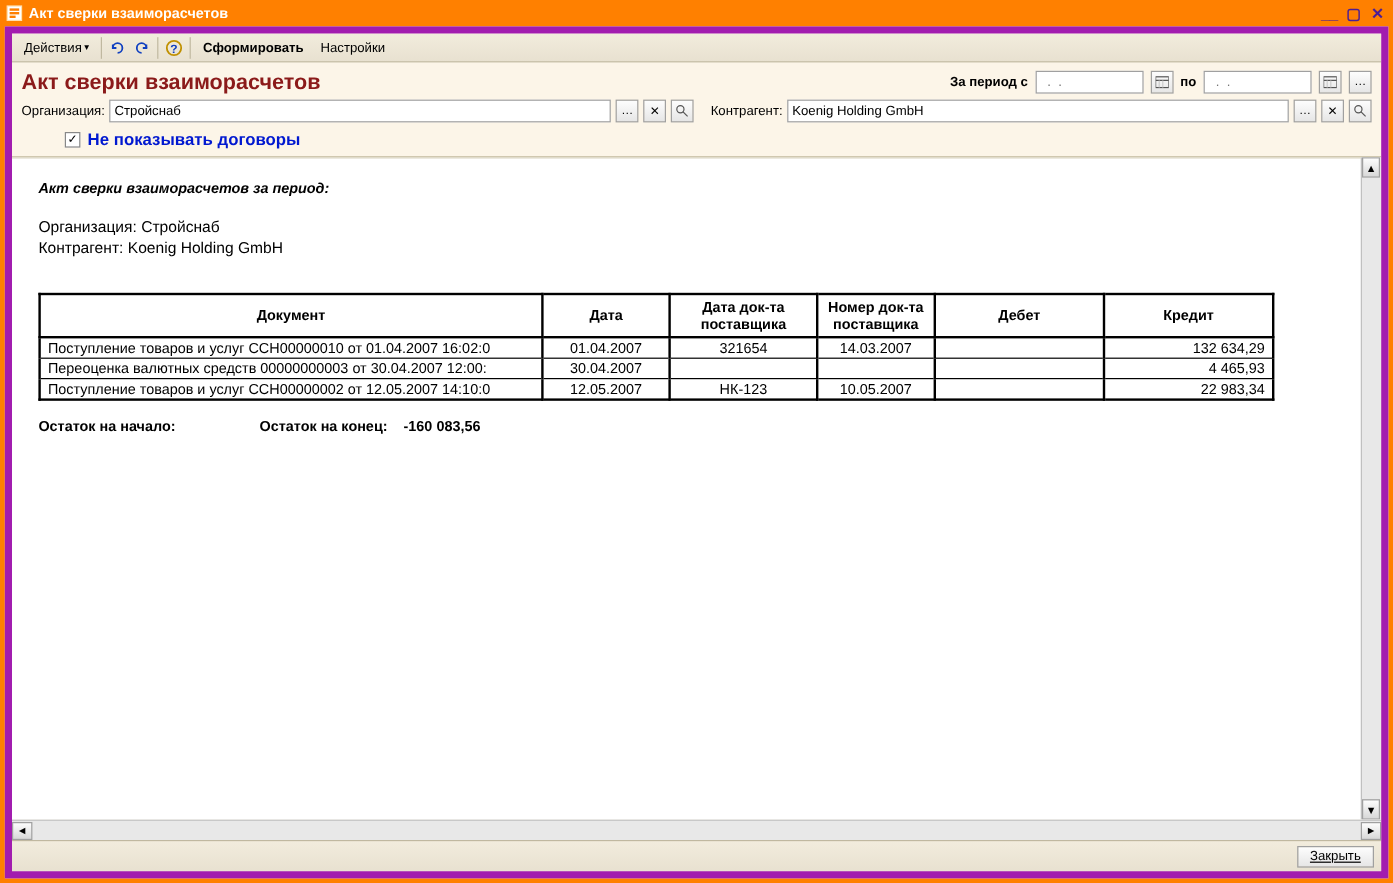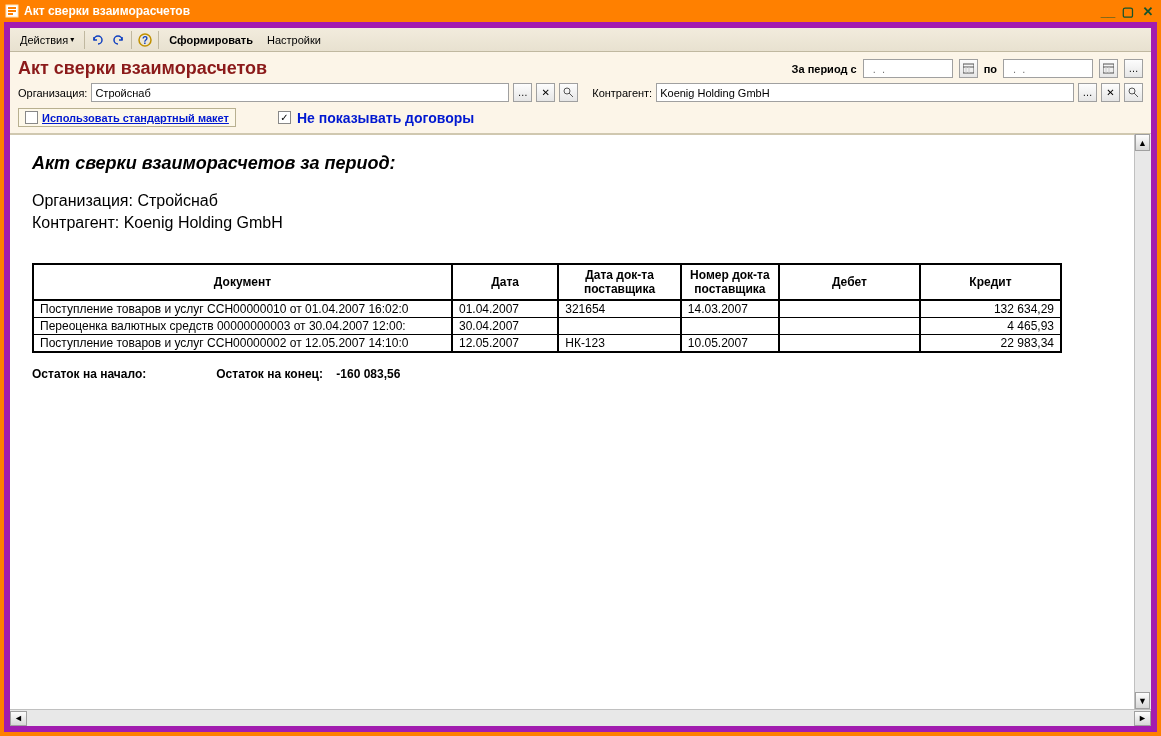--- a/index.html
+++ b/index.html
@@ -35,21 +35,21 @@
   display: inline-flex;
   align-items: center;
   justify-content: center;
 }
 .titlebar .spacer { flex: 1; }
 .titlebar .win-btn {
   width: 18px; height: 16px;
   display: inline-flex;
   align-items: center;
   justify-content: center;
-  color: #14532d;
+  color: #4c1d95;
   font-size: 13px;
   font-weight: bold;
   cursor: pointer;
   margin-left: 2px;
 }
 .client {
   flex: 1;
   margin: 0 4px 4px 4px;
   background: #fcf5e8;
   border: 6px solid #a21caf;
@@ -183,25 +183,25 @@
   position: relative;
   border-top: 1px solid #d0c8b0;
 }
 .report-inner {
   padding: 18px 22px;
   min-width: 1100px;
 }
 .report-title {
   font-style: italic;
   font-weight: bold;
-  font-size: 18px;
+  font-size: 12px;
   margin-bottom: 16px;
 }
 .report-meta {
-  font-size: 16px;
+  font-size: 13px;
   margin-bottom: 26px;
   line-height: 1.4;
 }
 .report-table {
   border-collapse: collapse;
   width: 1030px;
   font-size: 12px;
   margin-top: 28px;
 }
 .report-table th {
@@ -217,21 +217,21 @@
   border-top: 1px solid #000;
   border-bottom: 1px solid #000;
   padding: 1px 6px;
   white-space: nowrap;
   overflow: hidden;
 }
 .report-table tr:last-child td {
   border-bottom: 2px solid #000;
 }
 .report-table td.num { text-align: right; }
-.report-table td.ctr { }
+.report-table td.ctr { text-align: center; }
 .report-table td.doc { overflow: hidden; text-overflow: clip; }
 
 .col-document { width: 410px; }
 .col-date { width: 104px; }
 .col-supdate { width: 120px; }
 .col-supnum { width: 96px; }
 .col-debit { width: 138px; }
 .col-credit { width: 138px; }
 
 .balances {
@@ -405,24 +405,20 @@
       <div class="sq-btn">✕</div>
       <div class="sq-btn">
         <svg width="11" height="11" viewBox="0 0 11 11">
             <circle cx="4" cy="4" r="3" fill="none" stroke="#555"></circle>
             <line x1="6" y1="6" x2="10" y2="10" stroke="#555"></line>
           </svg>
       </div>
     </div>
 
     <div class="options-row">
-      <div class="opt-box">
-        <span class="checkbox-box"></span>
-        <span class="checkbox-label">Использовать стандартный макет</span>
-      </div>
       <span style="width:30px;"></span>
       <span class="checkbox-box">✓</span>
       <span class="checkbox-label2">Не показывать договоры</span>
     </div>
 
     <div class="report-wrap">
       <div class="report-area">
         <div class="report-inner">
           <div class="report-title">Акт сверки взаиморасчетов за период:</div>
           <div class="report-meta">
@@ -488,15 +484,20 @@
         <div class="sb-btn">▼</div>
       </div>
     </div>
 
     <div class="scroll-h">
       <div class="sb-btn">◄</div>
       <div class="track"></div>
       <div class="sb-btn">►</div>
     </div>
 
+    <div class="footer">
+      <div class="btn">
+        <span>Закрыть</span>
+      </div>
+    </div>
 
   </div>
 </div>
 
 </body></html>

